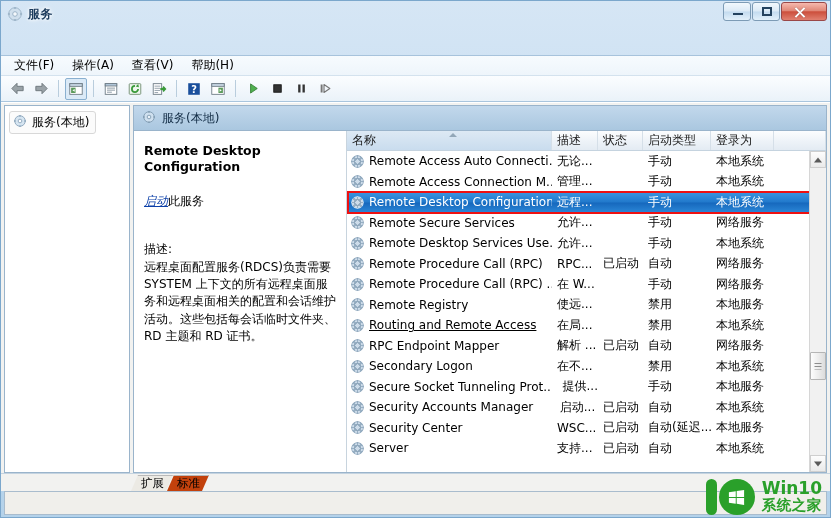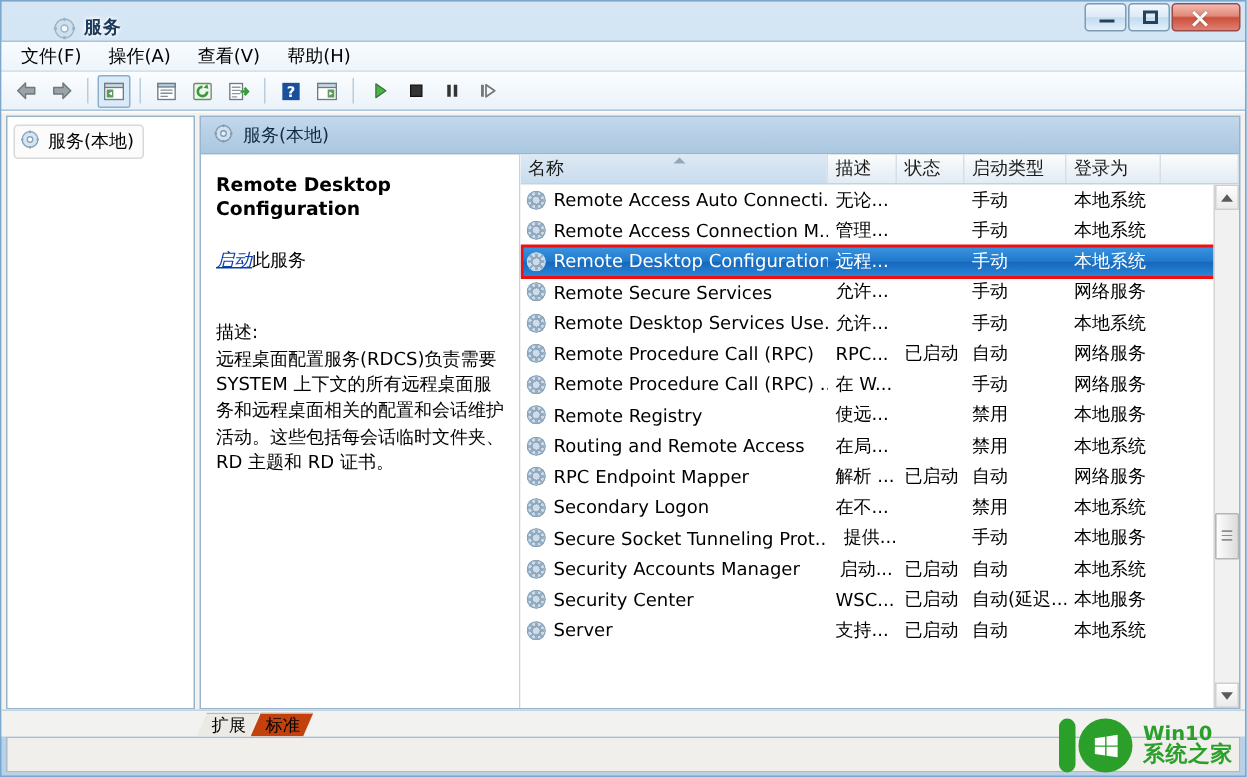--- a/index.html
+++ b/index.html
@@ -16,23 +16,22 @@
     position: absolute; left: 0; top: 0;
     width: 831px; height: 518px;
     background: linear-gradient(180deg, #d6e6f5 0%, #c3dcf0 40%, #b4d2ea 100%);
     border: 1px solid #7ba7cc;
     display: flex; flex-direction: column;
   }
 
   
   #titlebar {
     height: 26px; position: relative; flex: 0 0 26px;
-    display: flex; align-items: flex-end;
+    display: flex; align-items: center;
     padding-left: 6px;
-    margin-left: 28px;
   }
   #title-icon { width: 16px; height: 16px; position: relative; opacity: .75; margin-right: 5px; }
   #title-text {
     font-size: 12px; color: #1b3a5c; font-weight: bold;
     text-shadow: 0 0 3px #fff, 0 0 5px #fff;
     letter-spacing: .5px;
   }
   #win-buttons { position: absolute; right: 3px; top: 1px; display: flex; gap: 1px; }
   .win-btn {
     width: 28px; height: 19px; border: 1px solid #7d9bb5;
@@ -53,21 +52,21 @@
   }
   .glyph-close-a { transform: rotate(45deg); }
   .glyph-close-b { transform: rotate(-45deg); }
 
   
   #menubar {
     flex: 0 0 21px; height: 21px;
     background: linear-gradient(180deg,#f7fbfe 0%, #eef5fb 100%);
     border-top: 1px solid #a7c3dc;
     border-bottom: 1px solid #d4e2ee;
-    display: flex; align-items: center; padding-left: 4px;
+    display: flex; align-items: center; padding-left: 4px; margin-top: 28px;
   }
   .menu-item {
     padding: 2px 9px; font-size: 12px; color: #000; cursor: default;
     white-space: nowrap;
   }
 
   
   #toolbar {
     flex: 0 0 26px; height: 26px;
     background: linear-gradient(180deg,#fbfdff 0%, #eaf2f9 100%);
@@ -254,21 +253,21 @@
     display: flex; align-items: center; gap: 7px;
     pointer-events: none;
   }
   #wm-logo { display: flex; align-items: center; gap: 2px; }
   #wm-bar { width: 11px; height: 36px; border-radius: 6px; background: #2aa02a; }
   #wm-circle {
     width: 36px; height: 36px; border-radius: 50%; background: #2aa02a;
     display: flex; align-items: center; justify-content: center;
   }
   #wm-text { line-height: 1.05; }
-  #wm-line1 { font-size: 13px; font-weight: bold; color: #2aa02a; }
+  #wm-line1 { font-size: 17px; font-weight: bold; color: #2aa02a; text-align: center; }
   #wm-line2 { font-size: 14.5px; font-weight: bold; color: #2aa02a; letter-spacing: .5px; }
 </style>
 </head>
 <body>
 
 <div id="window">
 
   <div id="titlebar">
     <div id="title-icon">
       <svg viewBox="0 0 16 16" width="16" height="16">
@@ -541,21 +540,21 @@
                   <div class="cell name" style="width: 205px;">
                     <span class="gear"></span>
                     <span>Remote Registry</span>
                   </div>
                   <div class="cell" style="width: 46px;">使远...</div>
                   <div class="cell" style="width: 45px;"></div>
                   <div class="cell" style="width: 68px;">禁用</div>
                   <div class="cell" style="width: 63px;">本地服务</div>
                 </div>
                 <div class="row">
-                  <div class="cell name" style="width: 205px;">
+                  <div class="cell name" style="width: 205px; text-decoration: underline;">
                     <span class="gear"></span>
                     <span>Routing and Remote Access</span>
                   </div>
                   <div class="cell" style="width: 46px;">在局...</div>
                   <div class="cell" style="width: 45px;"></div>
                   <div class="cell" style="width: 68px;">禁用</div>
                   <div class="cell" style="width: 63px;">本地系统</div>
                 </div>
                 <div class="row">
                   <div class="cell name" style="width: 205px;">

